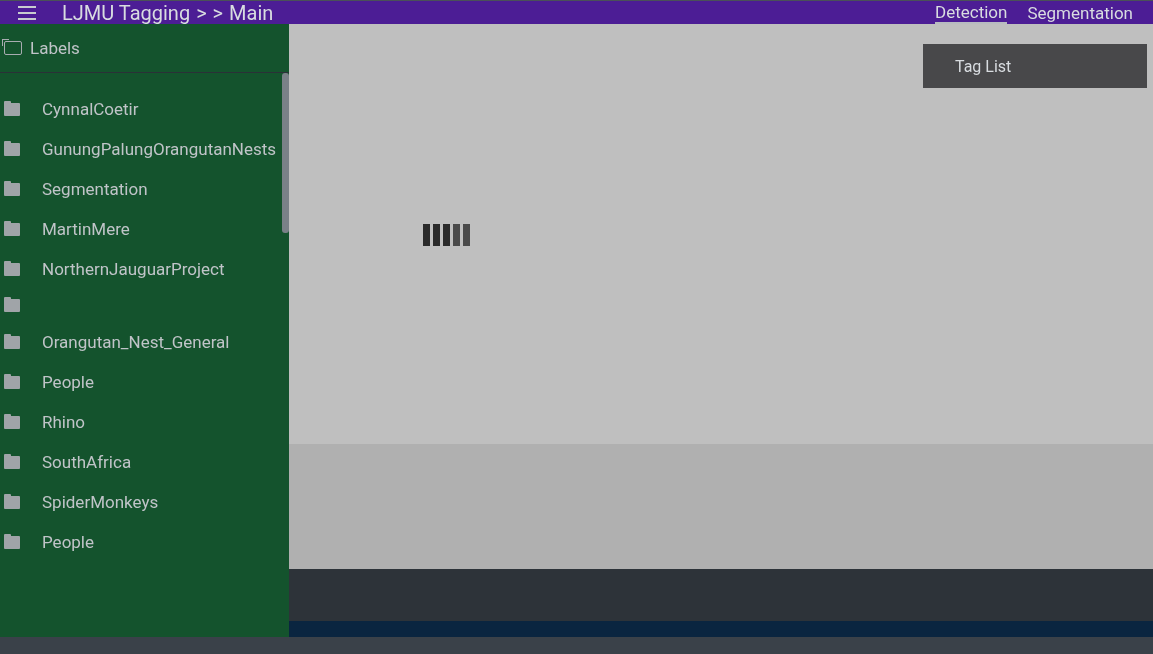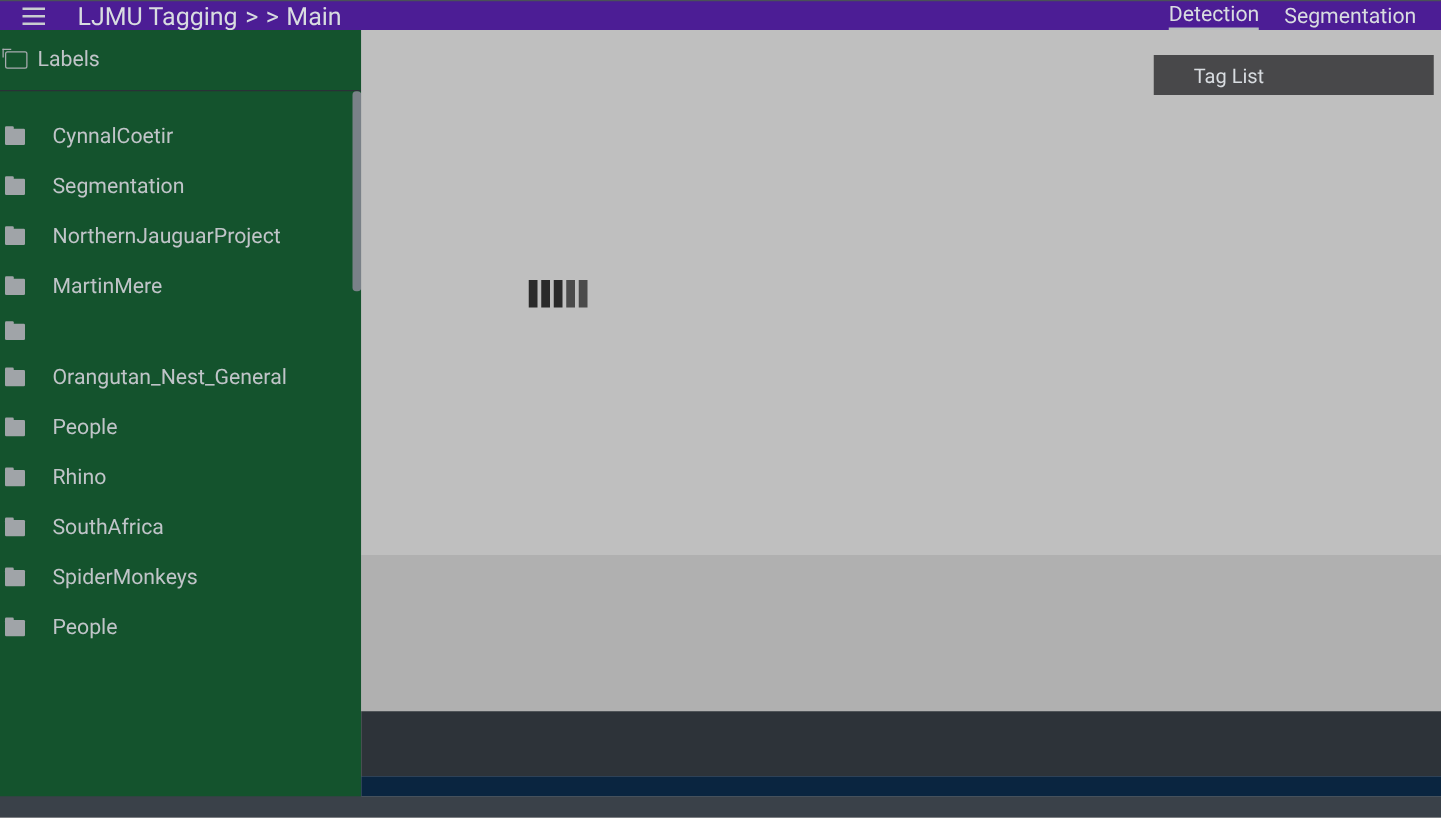--- a/index.html
+++ b/index.html
@@ -173,21 +173,21 @@
     }
     .loading-spinner span:nth-child(4),
     .loading-spinner span:nth-child(5) {
       background: #4a4a4a;
     }
     .tag-list-panel {
       position: absolute;
       right: 6px;
       top: 20px;
       width: 224px;
-      height: 32px;
+      height: 44px;
       background: #48484a;
       color: #d8dce0;
       display: flex;
       align-items: center;
       padding-left: 32px;
       font-size: 16px;
     }
     .filmstrip {
       height: 125px;
       background: #b0b0b0;
@@ -241,29 +241,33 @@
       <span>Labels</span>
     </div>
     <div class="folder-wrapper">
       <div class="folder-list">
         <div class="folder-item">
           <span class="folder-icon"></span>
           <span>CynnalCoetir</span>
         </div>
         <div class="folder-item">
           <span class="folder-icon"></span>
+          <span>GunungPalungOrangutanNests</span>
+        </div>
+        <div class="folder-item">
+          <span class="folder-icon"></span>
           <span>Segmentation</span>
         </div>
         <div class="folder-item">
           <span class="folder-icon"></span>
+          <span>MartinMere</span>
+        </div>
+        <div class="folder-item">
+          <span class="folder-icon"></span>
           <span>NorthernJauguarProject</span>
-        </div>
-        <div class="folder-item">
-          <span class="folder-icon"></span>
-          <span>MartinMere</span>
         </div>
         <div class="folder-item">
           <span class="folder-icon"></span>
         </div>
         <div class="folder-item">
           <span class="folder-icon"></span>
           <span>Orangutan_Nest_General</span>
         </div>
         <div class="folder-item">
           <span class="folder-icon"></span>

